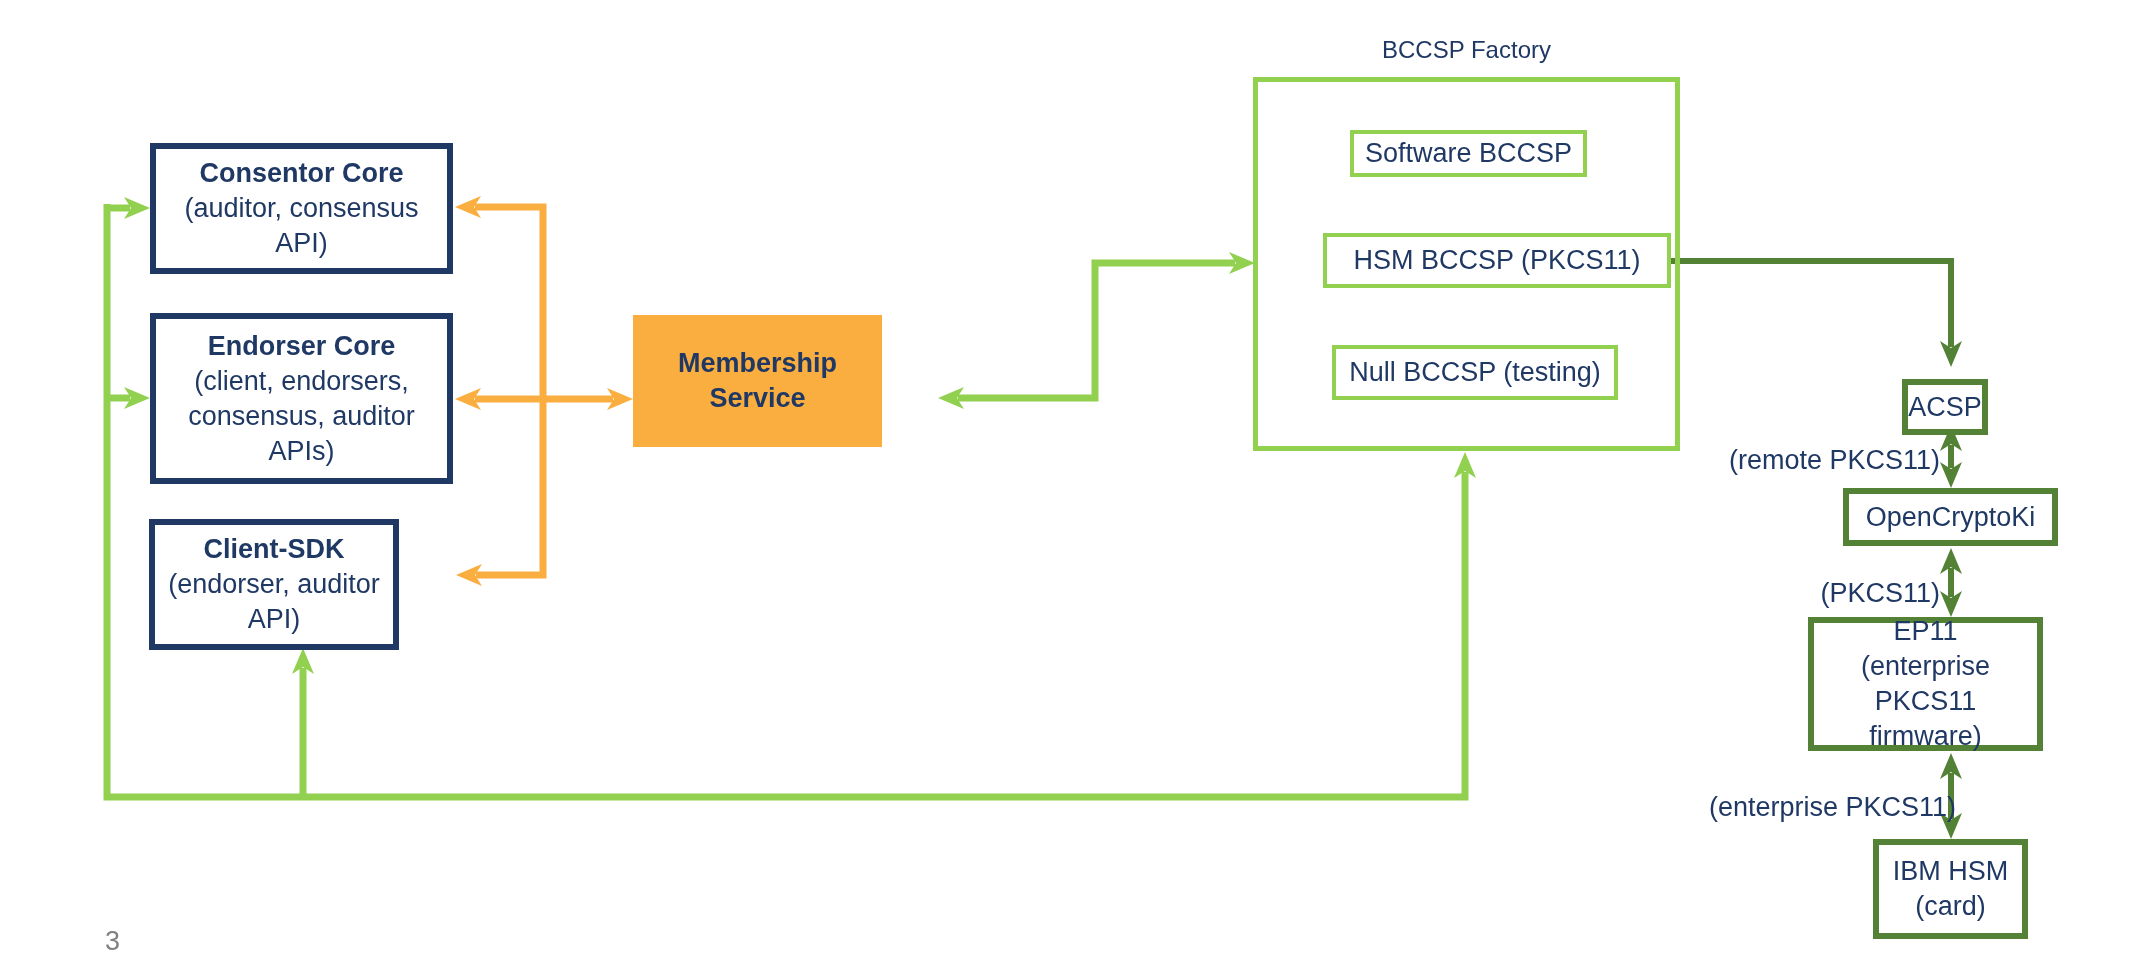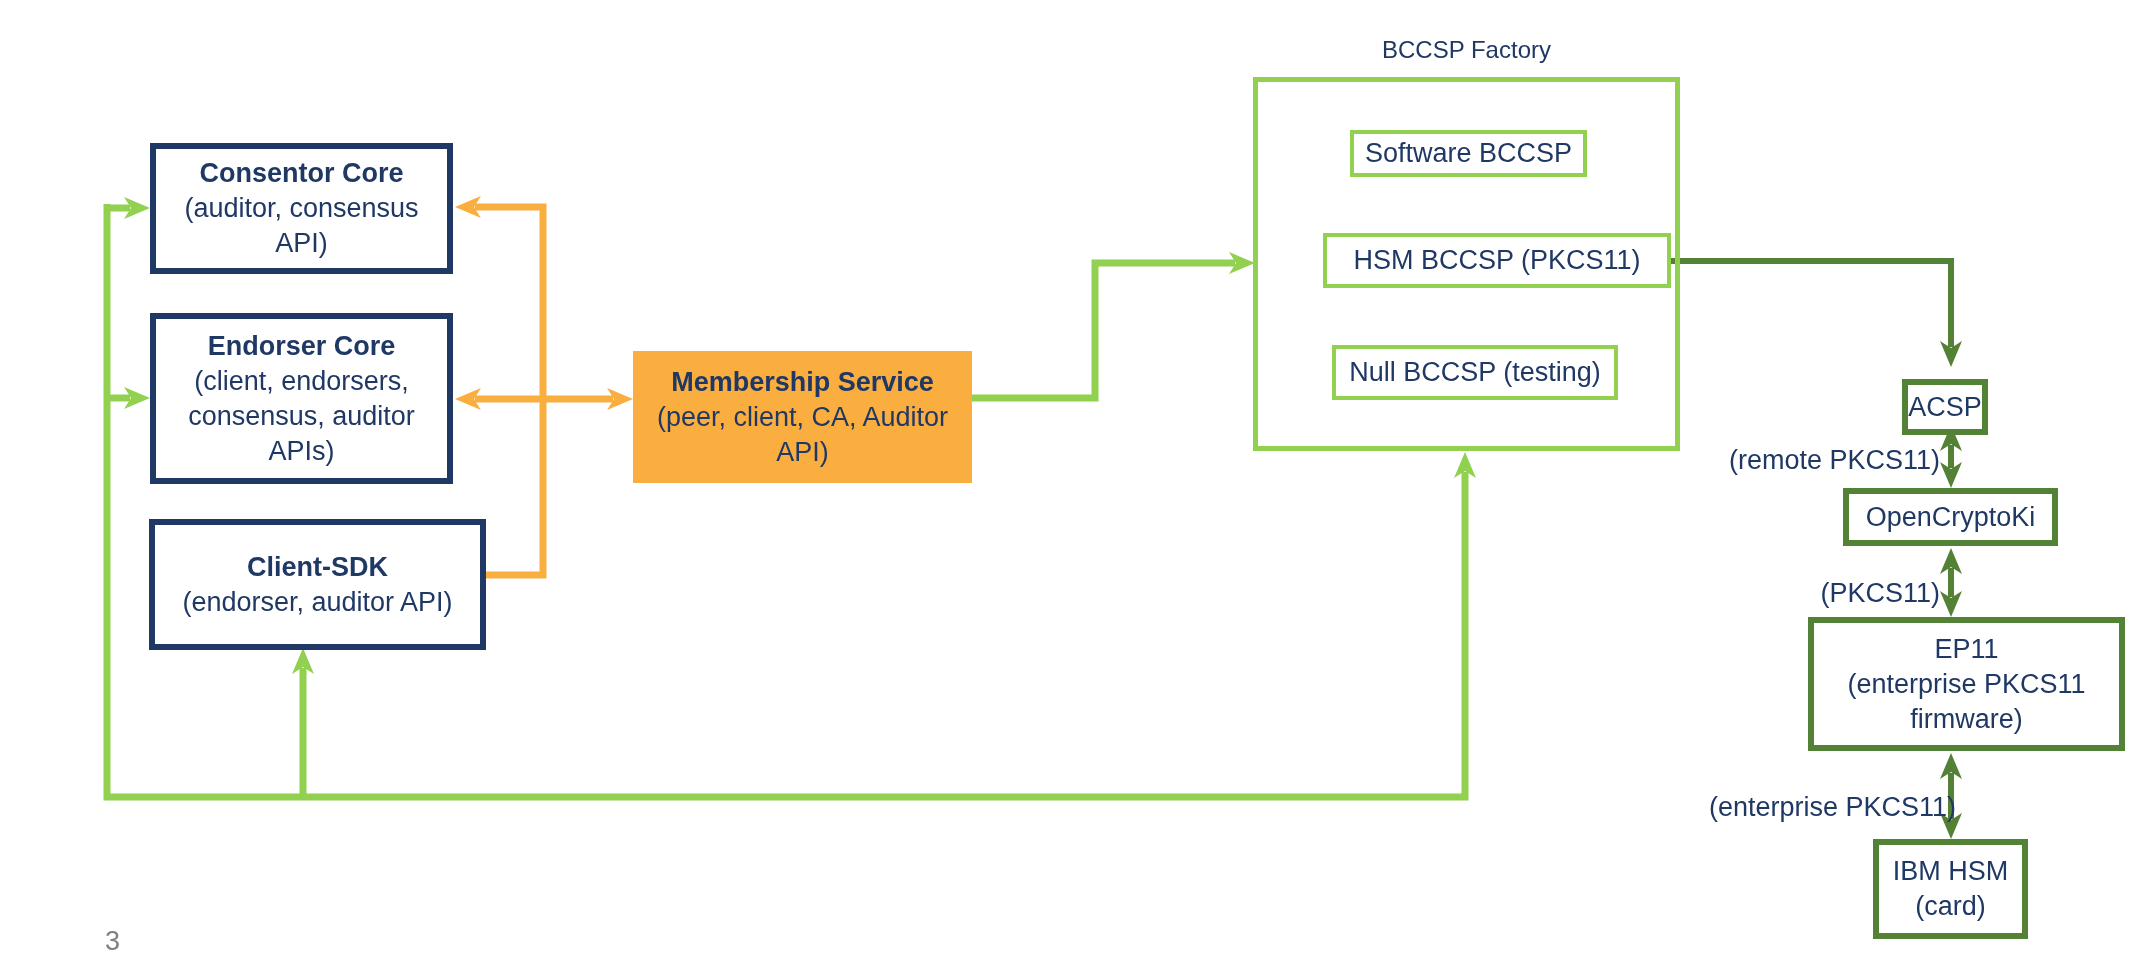--- a/index.html
+++ b/index.html
@@ -100,28 +100,27 @@
   <div class="box navy-box" style="left:150px; top:313px; width:303px; height:171px;">
     <span class="t">Endorser Core</span>
     <span>(client, endorsers, consensus, auditor APIs)</span>
   </div>
 
   <div class="box navy-box" style="left:150px; top:143px; width:303px; height:131px;">
     <span class="t">Consentor Core</span>
     <span>(auditor, consensus API)</span>
   </div>
 
-  <div class="box navy-box" style="left:149px; top:519px; width:337px; height:131px;">
+  <div class="box navy-box" style="left:149px; top:519px; width:250px; height:131px;">
     <span class="t">Client-SDK</span>
     <span>(endorser, auditor API)</span>
   </div>
 
-  <div class="box orange-box" style="left:633px; top:351px; width:339px; height:132px;">
+  <div class="box orange-box" style="left:633px; top:315px; width:249px; height:132px;">
     <span class="t">Membership Service</span>
-    <span>(peer, client, CA, Auditor API)</span>
   </div>
 
   <div class="factory-title" style="left:1253px; top:33px; width:427px;">BCCSP Factory</div>
   <div class="box factory-box" style="left:1253px; top:77px; width:427px; height:374px;"></div>
   <div class="box lg-box" style="left:1350px; top:130px; width:237px; height:47px; z-index:3;text-align:right;">
     <span>Software BCCSP</span>
   </div>
   <div class="box lg-box" style="left:1323px; top:233px; width:348px; height:55px; z-index:3;">
     <span>HSM BCCSP (PKCS11)</span>
   </div>
@@ -134,21 +133,21 @@
   </div>
 
   <div class="caption right-anchored" style="right:208px; top:443px;">(remote PKCS11)</div>
 
   <div class="box dg-box" style="left:1843px; top:488px; width:215px; height:58px;">
     <span>OpenCryptoKi</span>
   </div>
 
   <div class="caption right-anchored" style="right:208px; top:576px;">(PKCS11)</div>
 
-  <div class="box dg-box" style="left:1808px; top:617px; width:317px; height:134px; padding:0 6px;">
+  <div class="box dg-box" style="left:1808px; top:617px; width:235px; height:134px; padding:0 6px;">
     <span>EP11</span>
     <span>(enterprise PKCS11 firmware)</span>
   </div>
 
   <div class="caption right-anchored" style="right:192px; top:790px;">(enterprise PKCS11)</div>
 
   <div class="box dg-box" style="left:1873px; top:839px; width:155px; height:100px;">
     <span>IBM HSM</span>
     <span>(card)</span>
   </div>

